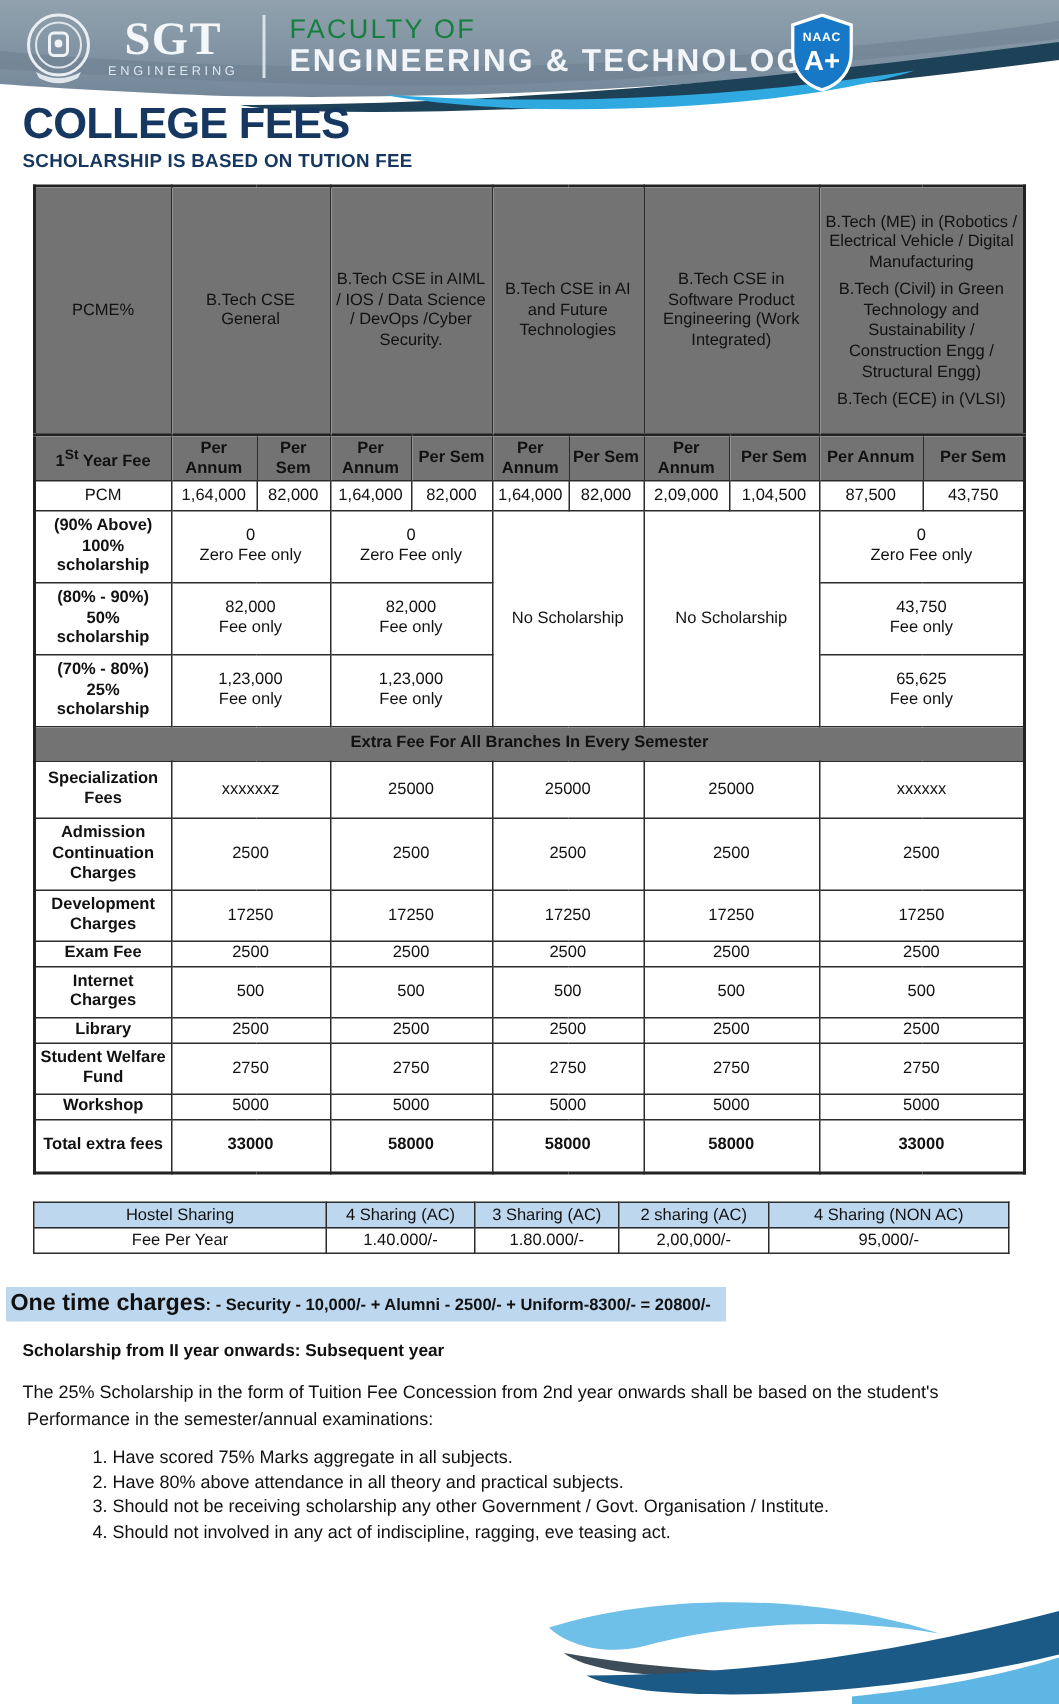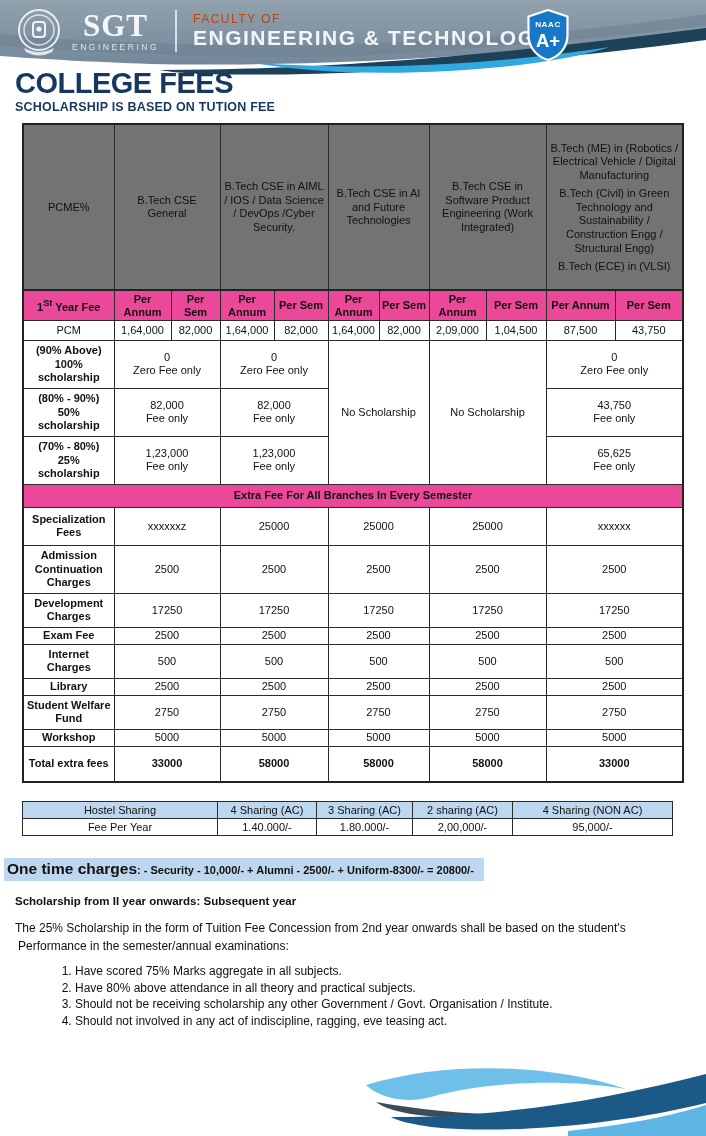--- a/index.html
+++ b/index.html
@@ -7,35 +7,35 @@
         font-family:"Liberation Sans",sans-serif;color:#111;}
   
   .banner-svg{position:absolute;top:0;left:0;width:706px;height:96px;z-index:1;}
   .banner-content{position:absolute;top:0;left:0;width:590px;height:62px;z-index:2;}
   .logo-wrap{position:absolute;left:14px;top:6px;display:flex;align-items:center;gap:8px;}
   .sgt-text{display:flex;flex-direction:column;align-items:center;line-height:1;}
   .sgt-big{font-family:"Liberation Serif",serif;font-weight:bold;font-size:31px;color:#f4f7fa;letter-spacing:1px;}
   .sgt-small{font-size:8.5px;color:#dfe7ee;letter-spacing:2.5px;margin-top:2px;}
   .logo-sep{width:2px;height:42px;background:#e8eef3;opacity:.85;margin:0 8px;}
   .fac{display:flex;flex-direction:column;line-height:1.1;}
-  .fac-1{font-size:12px;color:#c2410c;letter-spacing:1.5px;}
+  .fac-1{font-size:18px;color:#15803d;letter-spacing:1.5px;}
   .fac-2{font-size:21px;font-weight:bold;color:#f2f6fa;letter-spacing:1.5px;text-align:center;}
   .badge{position:absolute;right:20px;top:9px;}
   
   .banner-space{height:66px;}
   .page-title{margin:2px 0 0 15px;font-size:29px;font-weight:bold;color:#16375f;letter-spacing:-.5px;line-height:1.05;position:relative;z-index:2;}
   .page-subtitle{margin:2px 0 0 15px;font-size:12.5px;font-weight:bold;color:#16375f;letter-spacing:.2px;}
   
   table{border-collapse:collapse;table-layout:fixed;}
   .fees{width:662px;margin:9px 0 0 22px;border:2px solid #222;}
   .fees td{border:1px solid #2b2b2b;text-align:center;vertical-align:middle;
            font-size:11px;padding:1px 2px;overflow:hidden;line-height:1.25;}
   .hd{background:#737373;font-weight:normal;font-size:10.5px;line-height:1.3;}
   .hd5 div{margin:4px 1px;}
-  .blue{background:#ec4899;font-weight:bold;}
+  .blue{background:#737373;font-weight:bold;}
   .r-head{height:166px;}
   .r-fee{height:30px;}
   .r-fee td{border-top:2px solid #222;line-height:1.15;}
   .r-pcm{height:20px;}
   .r-sch{height:48px;}
   .sch-label{font-weight:bold;line-height:1.35;}
   .r-banner{height:23px;}
   .banner-cell{font-size:15px;}
   .lbl{font-weight:bold;line-height:1.3;}
   .r38{height:38px;} .r48{height:48px;} .r34{height:34px;} .r17{height:17px;padding-left:28px;} .r36{height:36px;}

